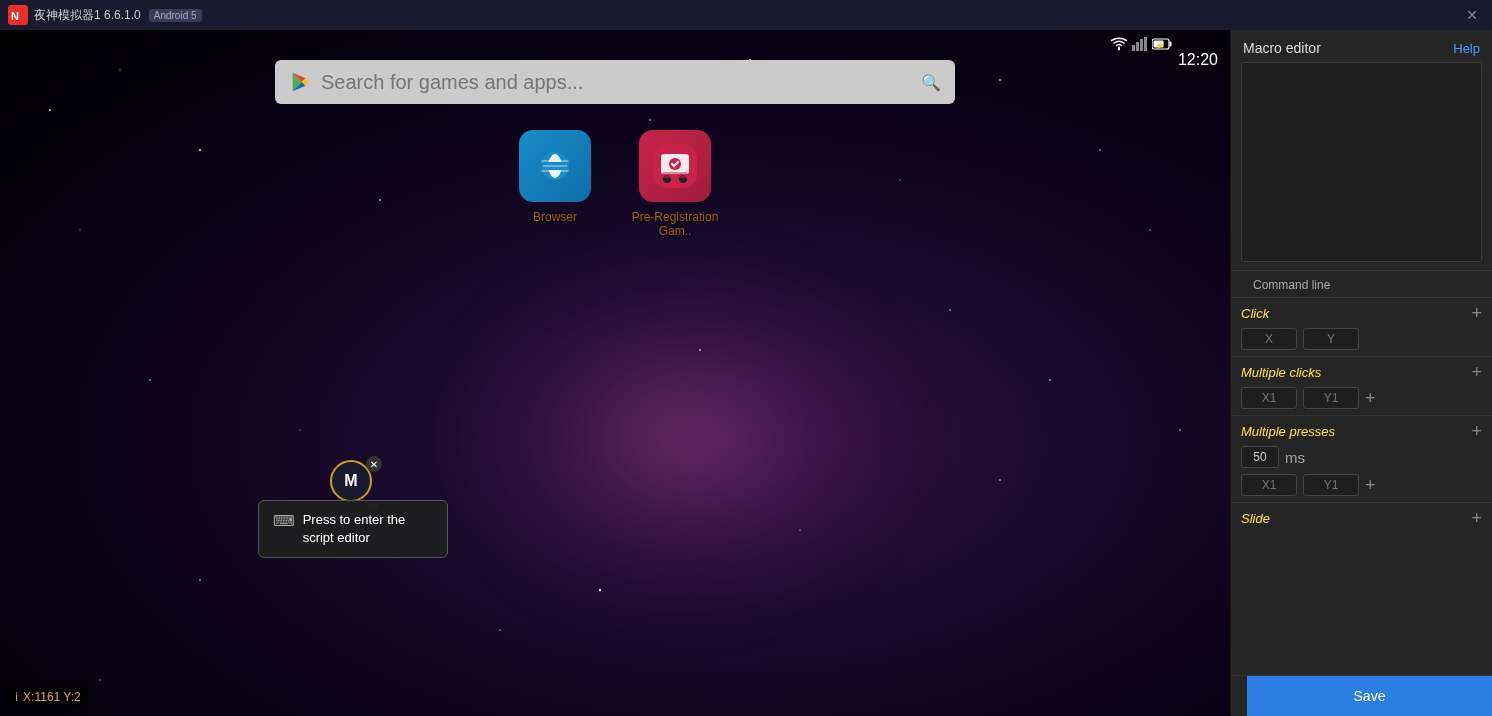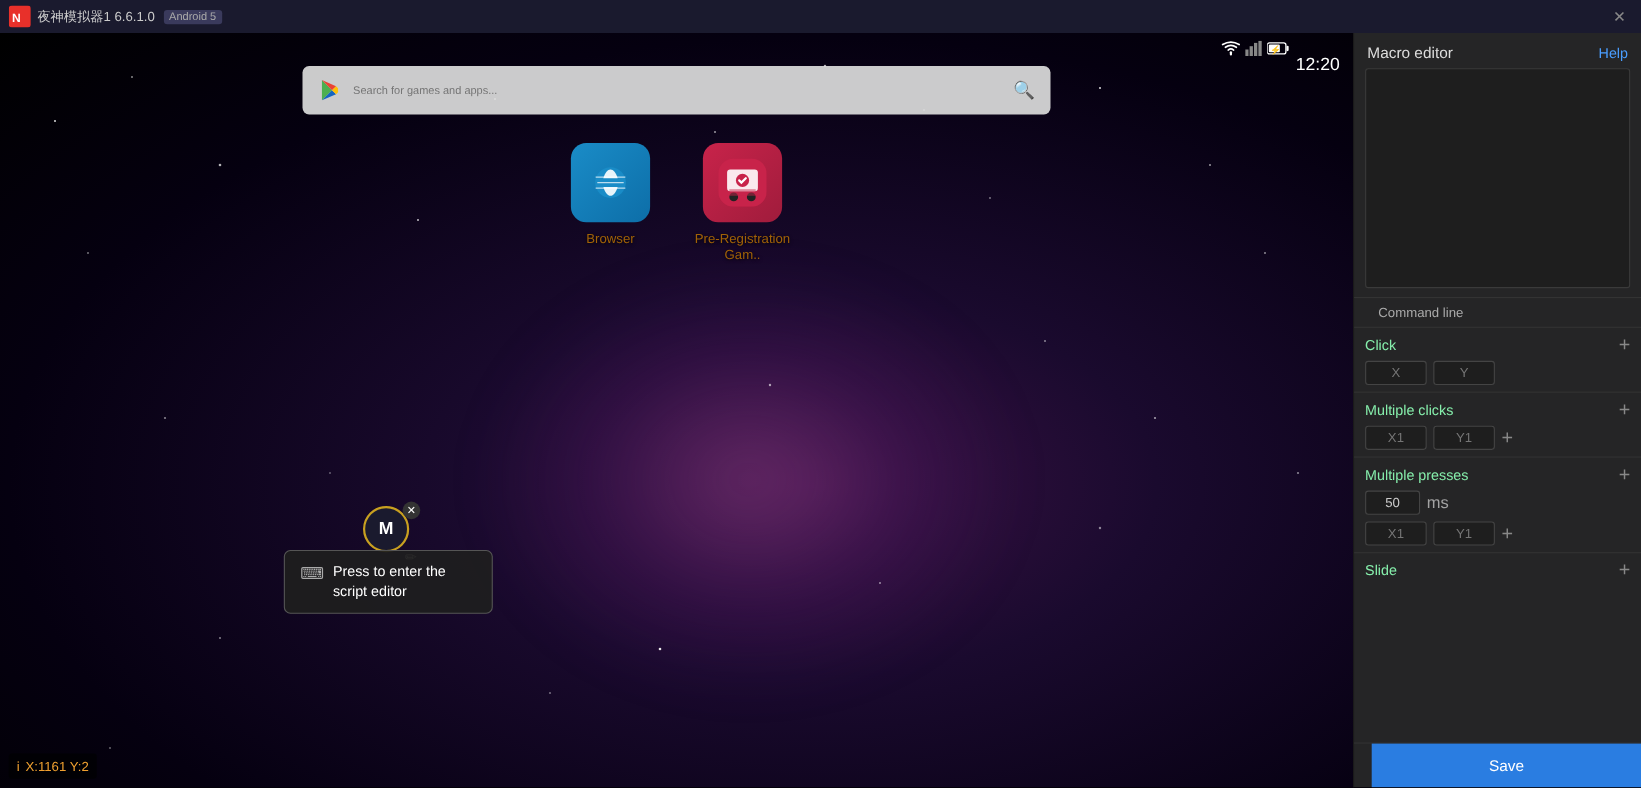--- a/index.html
+++ b/index.html
@@ -126,21 +126,21 @@
     .google-play-icon {
       width: 22px;
       height: 22px;
       flex-shrink: 0;
     }
     .search-input-fake {
       flex: 1;
       background: transparent;
       border: none;
       outline: none;
-      font-size: 10px;
+      font-size: 20px;
       color: #a21caf;
     }
     .search-icon-area {
       color: #888;
       font-size: 16px;
     }
 
     
     .app-grid {
       position: absolute;
@@ -317,22 +317,23 @@
       border-top: 1px solid #333;
       padding: 6px 10px;
     }
     .cmd-row-header {
       display: flex;
       align-items: center;
       justify-content: space-between;
       margin-bottom: 6px;
     }
     .cmd-row-title {
-      color: #86efac;
+      color: #fde047;
       font-size: 13px;
+      font-style: italic;
     }
     .cmd-plus {
       color: #888;
       font-size: 18px;
       cursor: pointer;
       line-height: 1;
     }
     .coord-inputs {
       display: flex;
       gap: 6px;
@@ -355,21 +356,21 @@
     }
 
     
     .ms-input {
       background: #1e1e1e;
       border: 1px solid #444;
       border-radius: 3px;
       color: #ccc;
       font-size: 12px;
       padding: 3px 6px;
-      width: 50px;
+      width: 38px;
       text-align: center;
     }
     .ms-label {
       color: #a3a3a3;
       font-size: 15px;
     }
 
     
     .bottom-buttons {
       margin-top: auto;

